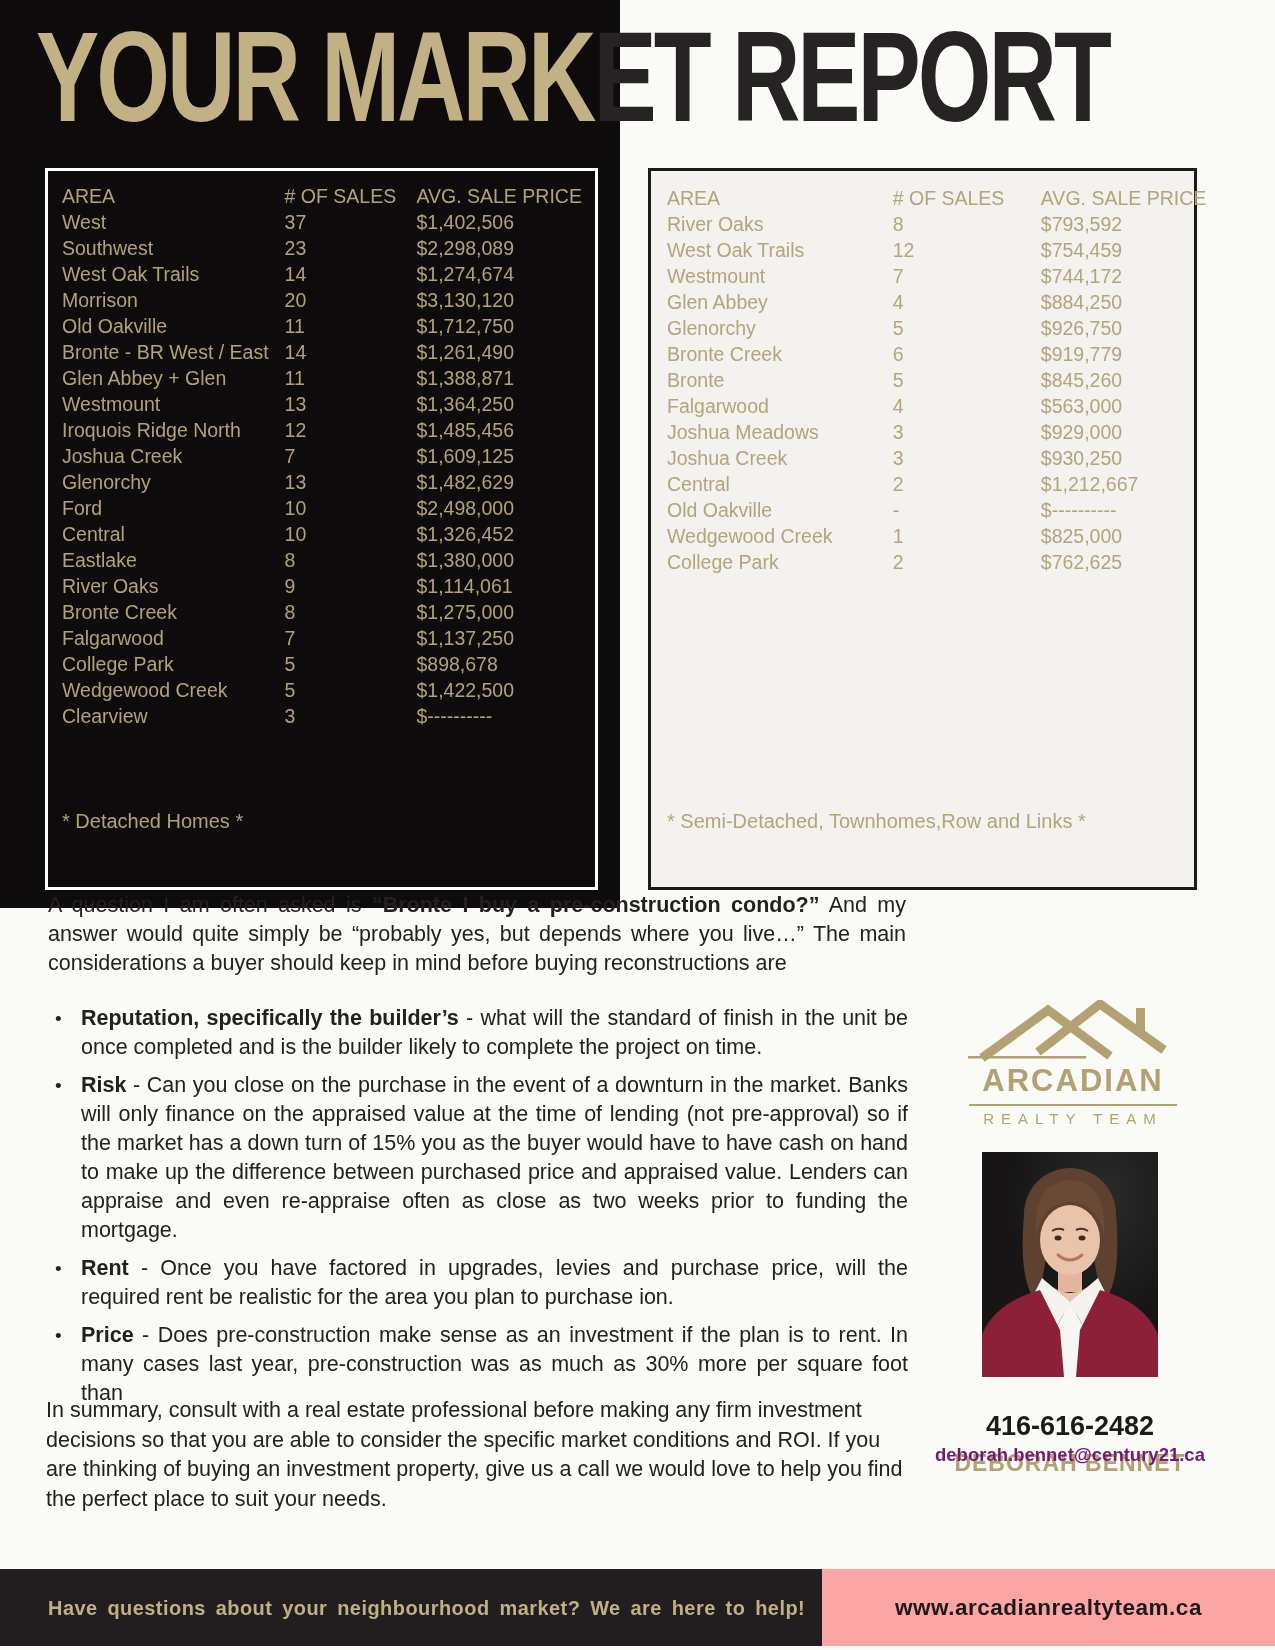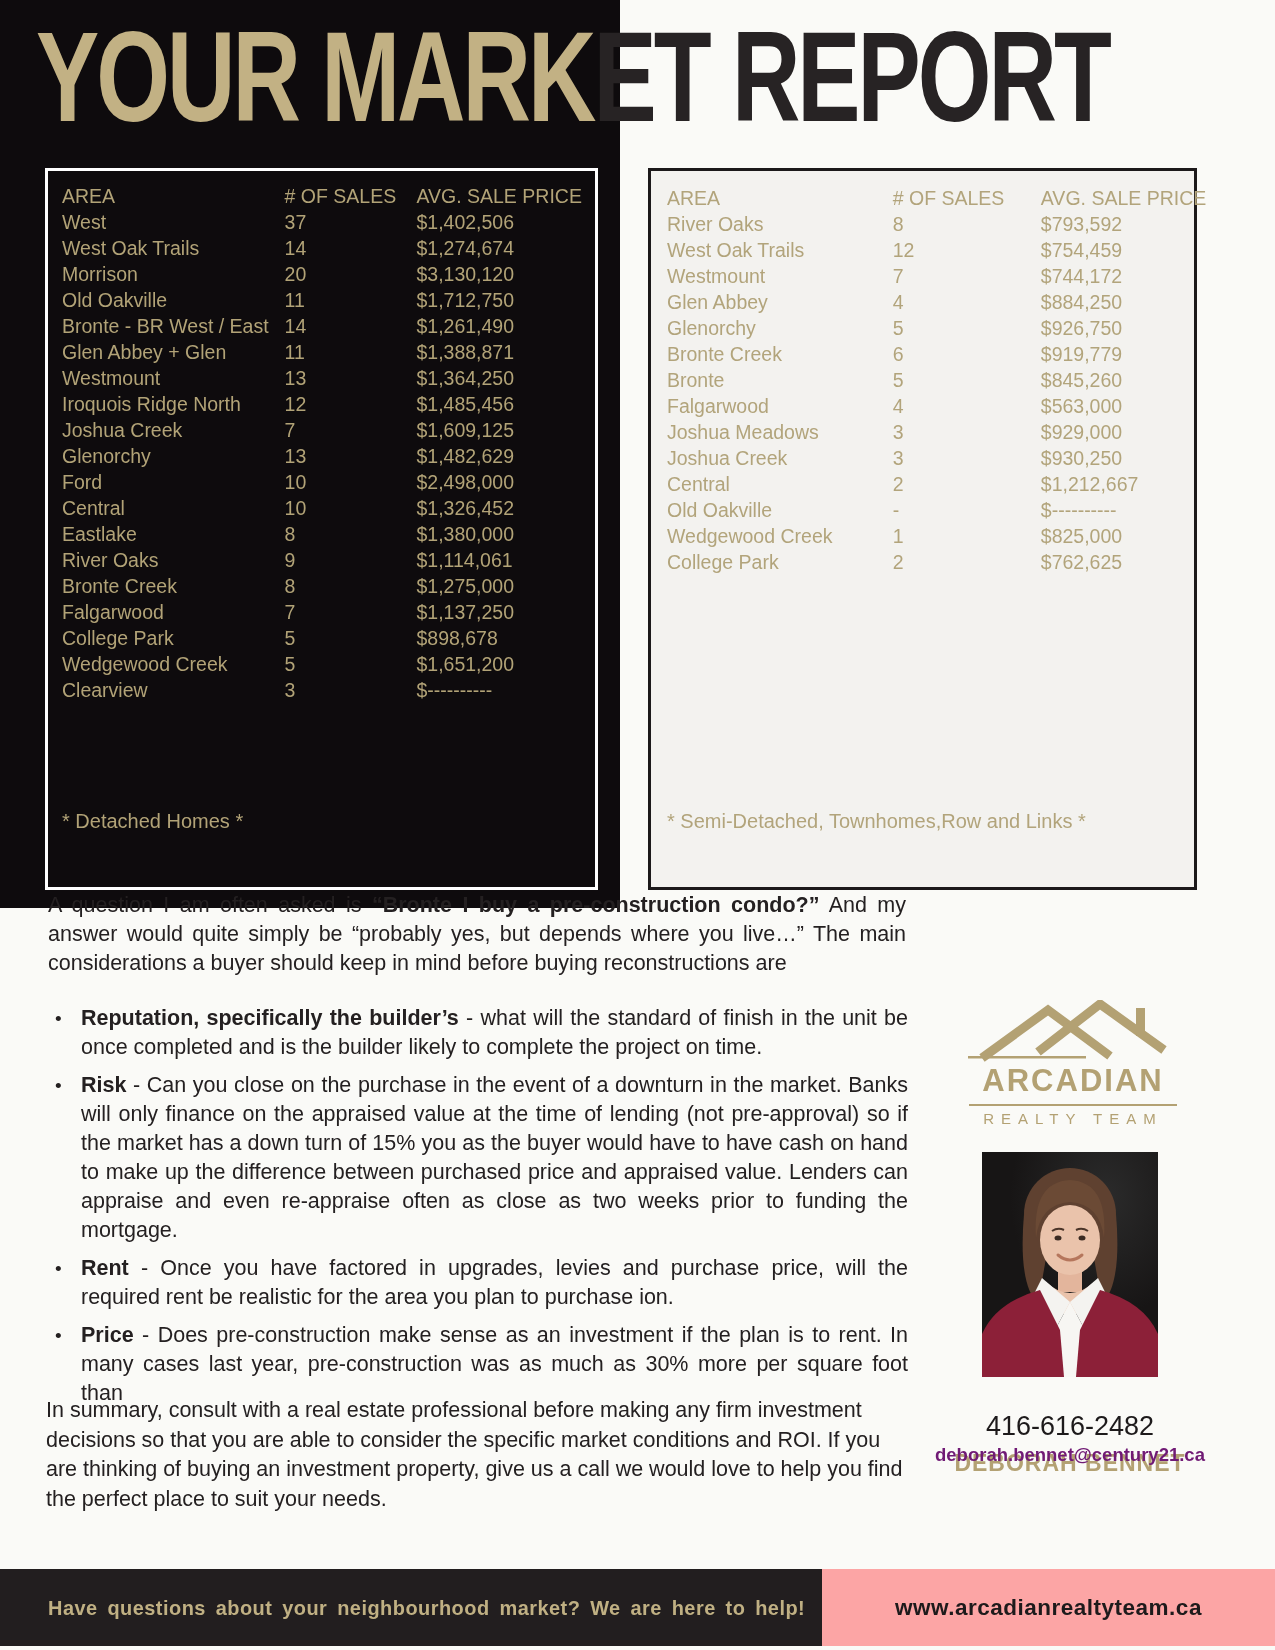--- a/index.html
+++ b/index.html
@@ -40,21 +40,21 @@
   
   .logo{position:absolute;left:968px;top:1000px;width:210px;text-align:center;color:#b3a173;}
   .logo svg{display:block;}
   .brand{font-size:31px;font-weight:bold;letter-spacing:2px;margin-top:1px;}
   .brand-rule{height:2px;background:#b3a173;margin:5px 1px 4px;}
   .brand-sub{font-size:15px;letter-spacing:7px;}
   .photo{position:absolute;left:982px;top:1152px;width:176px;height:225px;}
   .agent-name{position:absolute;left:930px;top:1450px;width:280px;text-align:center;
               font-weight:bold;font-size:23px;letter-spacing:1px;color:#b3a173;}
   .agent-phone{position:absolute;left:930px;top:1411px;width:280px;text-align:center;
-               font-weight:normal;font-size:27px;color:#1d1a1b;}
+               font-weight:bold;font-size:27px;color:#1d1a1b;}
   .agent-email{position:absolute;left:930px;top:1444px;width:280px;text-align:center;
                font-weight:bold;font-size:18.5px;color:#701a75;}
 
   
   .footer-dark{position:absolute;left:0;top:1569px;width:822px;height:77px;background:#221e1f;
                color:#c0b083;display:flex;align-items:center;padding-left:48px;box-sizing:border-box;
                font-weight:bold;font-size:21px;}
   .footer-dark span{white-space:nowrap;letter-spacing:.5px;word-spacing:4px;transform:scaleX(.95);transform-origin:0 50%;}
   .footer-tan{position:absolute;left:822px;top:1569px;width:453px;height:77px;background:#fca5a5;
               color:#1d1a1b;display:flex;align-items:center;justify-content:center;
@@ -75,20 +75,25 @@
       <span class="c1"># OF SALES</span>
       <span class="c2">AVG. SALE PRICE</span>
     </div>
     <div class="tbody">
         <div class="trow">
           <span class="c0">West</span>
           <span class="c1">37</span>
           <span class="c2">$1,402,506</span>
         </div>
         <div class="trow">
+          <span class="c0">Southwest</span>
+          <span class="c1">23</span>
+          <span class="c2">$2,298,089</span>
+        </div>
+        <div class="trow">
           <span class="c0">West Oak Trails</span>
           <span class="c1">14</span>
           <span class="c2">$1,274,674</span>
         </div>
         <div class="trow">
           <span class="c0">Morrison</span>
           <span class="c1">20</span>
           <span class="c2">$3,130,120</span>
         </div>
         <div class="trow">
@@ -157,21 +162,21 @@
           <span class="c2">$1,137,250</span>
         </div>
         <div class="trow">
           <span class="c0">College Park</span>
           <span class="c1">5</span>
           <span class="c2">$898,678</span>
         </div>
         <div class="trow">
           <span class="c0">Wedgewood Creek</span>
           <span class="c1">5</span>
-          <span class="c2">$1,651,200</span>
+          <span class="c2">$1,422,500</span>
         </div>
         <div class="trow">
           <span class="c0">Clearview</span>
           <span class="c1">3</span>
           <span class="c2">$----------</span>
         </div>
       </div>
     <div class="footnote">* Detached Homes *</div>
   </section>
 

